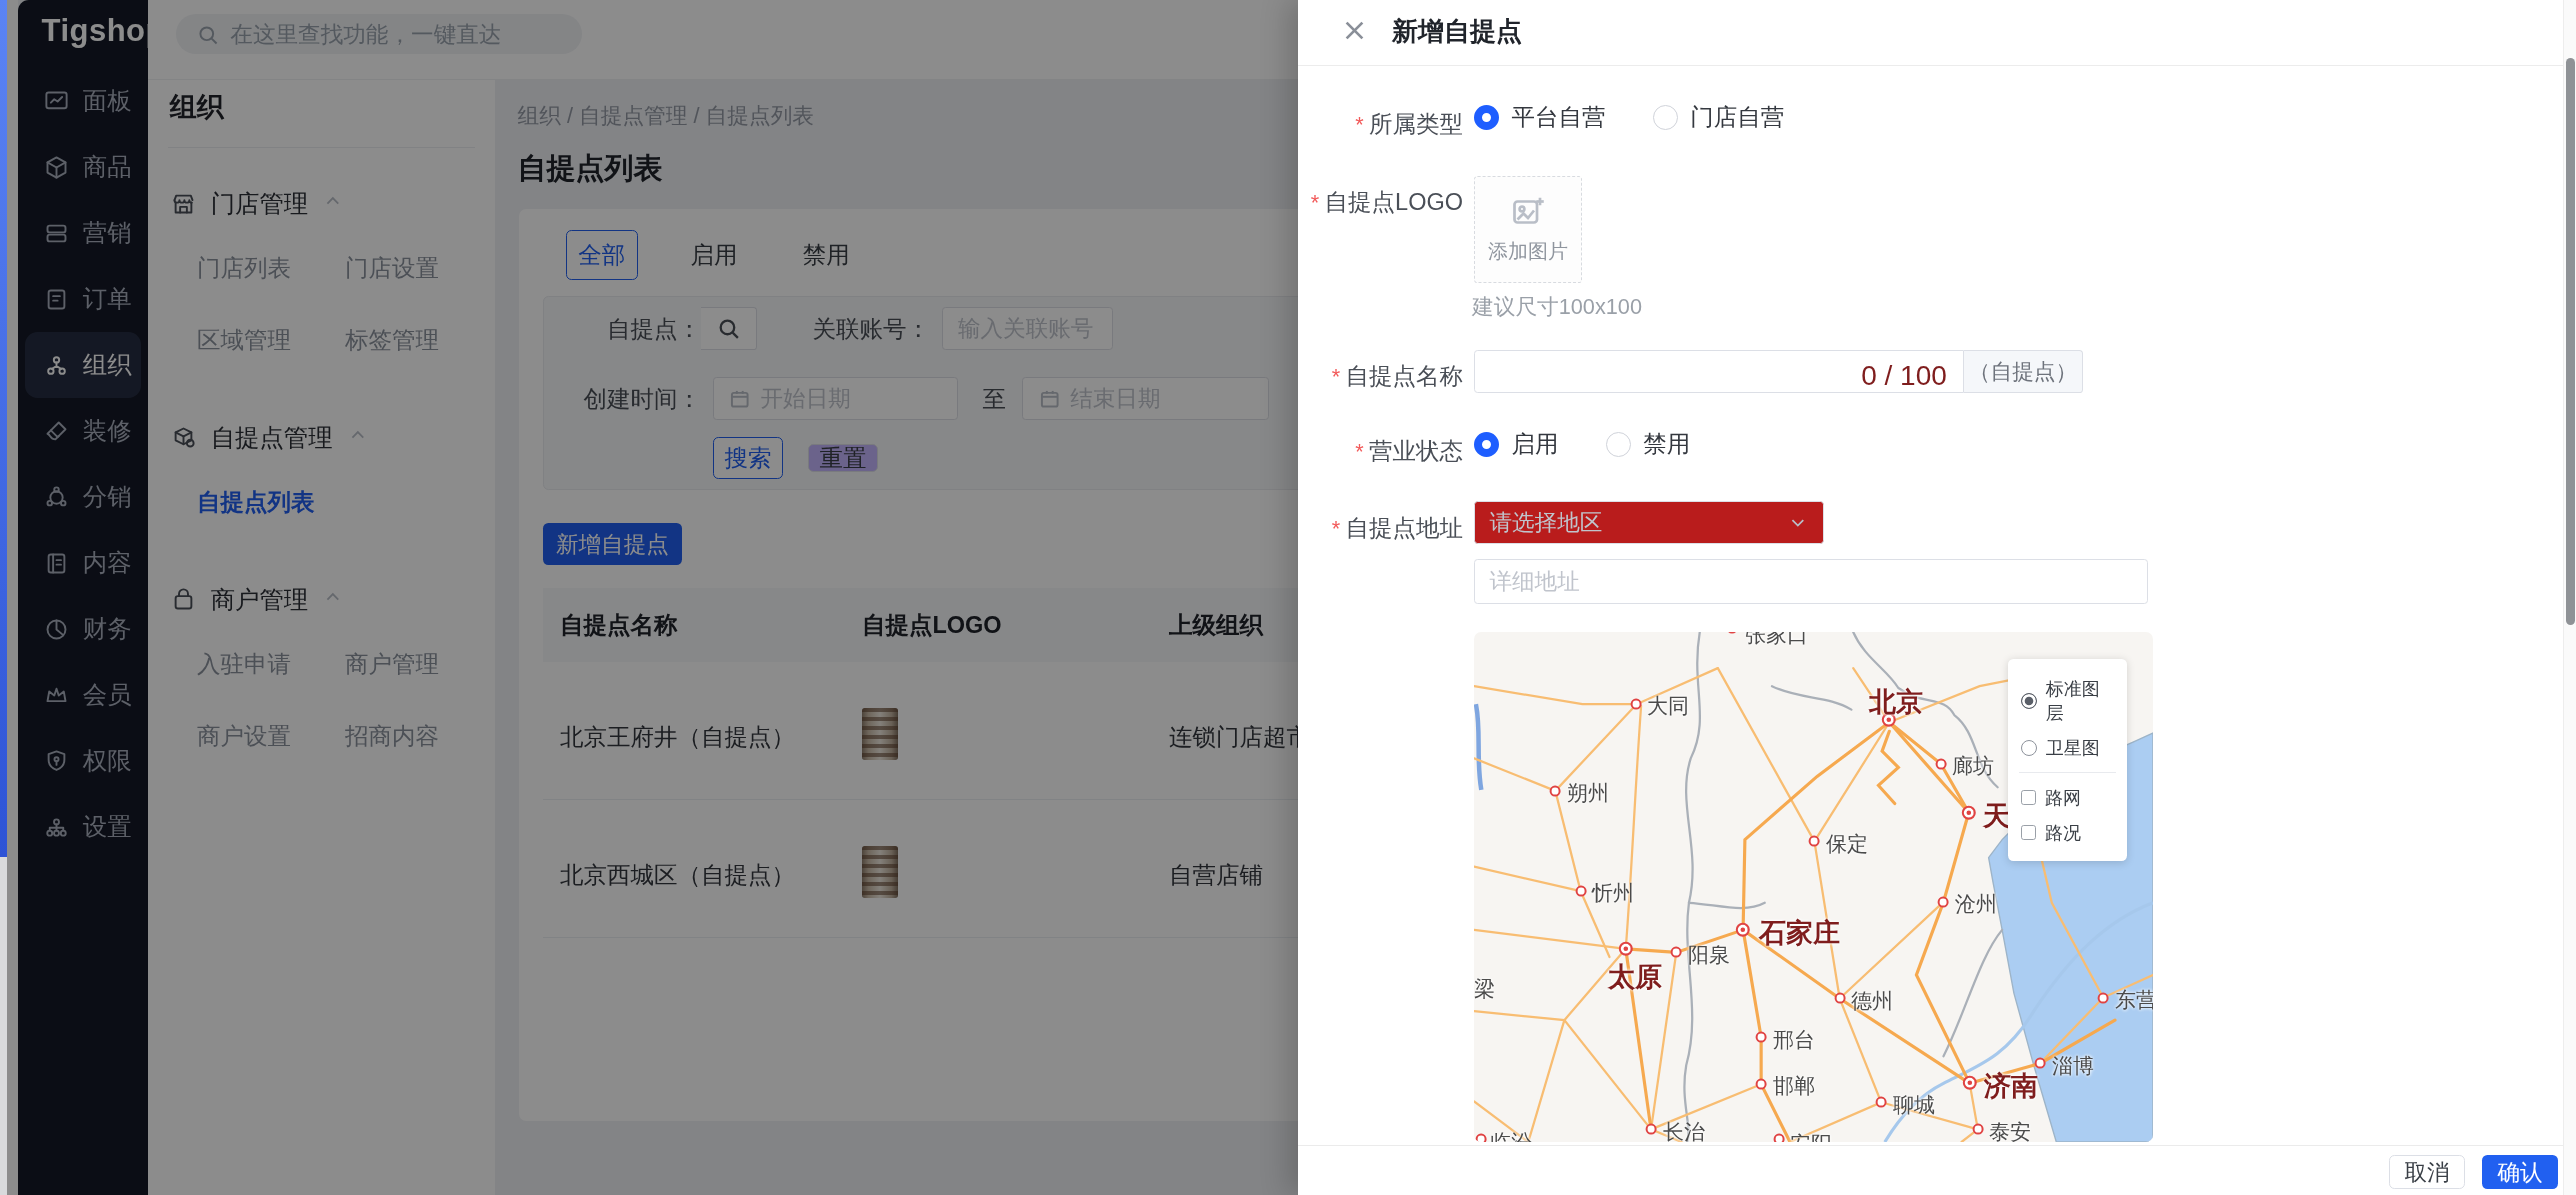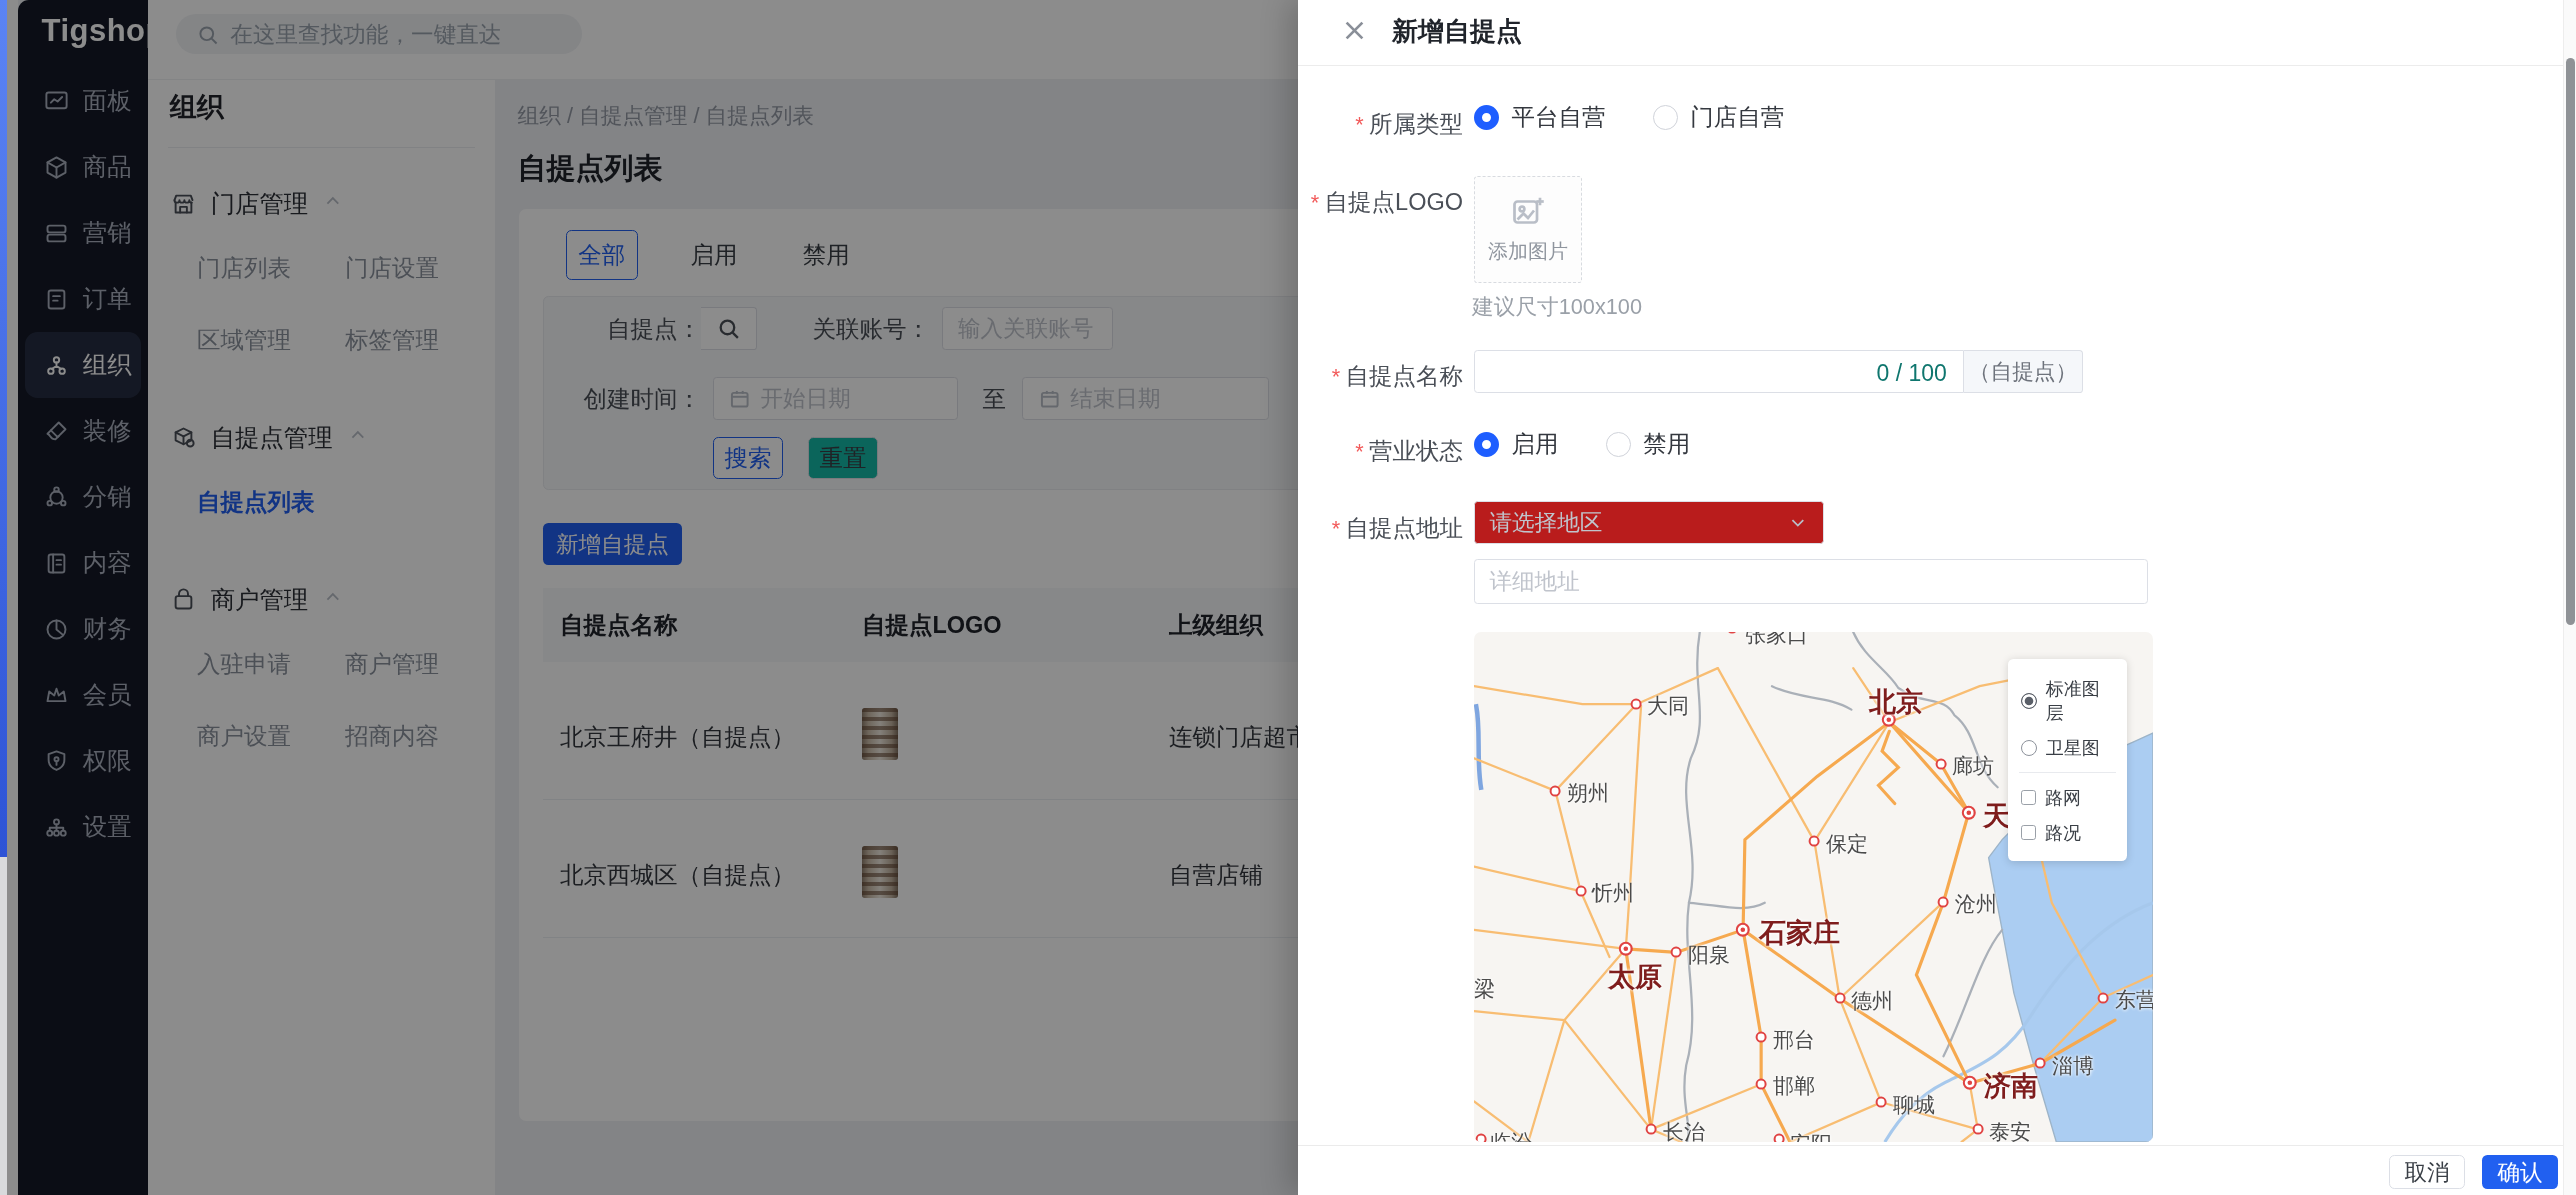--- a/index.html
+++ b/index.html
@@ -63,21 +63,21 @@
   .f-label { font-size:23.5px; color:#4a4f57; }
   .f-input { height:43px; background:#fff; border:0.9px solid #dcdfe6; display:flex; align-items:center;
     padding-left:14.4px; font-size:22.6px; color:#c0c4cc; }
   .f-input svg { width:23.5px; height:23.5px; stroke:#b9bec7; fill:none; stroke-width:2; margin-right:9px; }
   .search-attach { width:56px; height:43px; background:#fff; border:0.9px solid #dcdfe6; border-left:none;
     border-radius:0 3.6px 3.6px 0; display:flex; align-items:center; justify-content:center; cursor:pointer; }
   .search-attach svg { width:25px; height:25px; stroke:#4a4f57; fill:none; stroke-width:2.2; }
   .btn { display:flex; align-items:center; justify-content:center; font-size:23.5px;
     border-radius:5.4px; cursor:pointer; }
   .btn-ghost-accent { width:70px; height:42px; border:0.9px solid #2160f0; color:#2160f0; background:#fff; }
-  .btn-ghost { width:70px; height:42px; border:0.9px solid #dcdfe6; color:#3a3f46; background:#14b8a6; }
+  .btn-ghost { width:70px; height:28px; border:0.9px solid #dcdfe6; color:#3a3f46; background:#c4b5fd; }
   .btn-primary { background:#2160f0; color:#fff; }
 
   .add-btn { position:absolute; left:24.4px; top:314px; width:139px; height:42px; font-size:22.6px; }
 
   .table { position:absolute; left:24.4px; top:379px; width:878px; }
   .thead { display:grid; grid-template-columns:302px 307px 293px; background:#f6f7f9; height:74px; align-items:center; }
   .th { font-size:23.5px; font-weight:bold; color:#20242b; padding-left:17px; }
   .tr { display:grid; grid-template-columns:302px 307px 293px; height:138px; align-items:center;
     border-bottom:0.9px solid #eceef2; }
   .td { font-size:23.5px; color:#34383f; padding-left:17px;margin-top:12px; }
@@ -108,21 +108,21 @@
 
   .upload-box { position:absolute; left:176px; top:176px; width:108px; height:107px;
     border:1.8px dashed #d8dbe0; border-radius:3.6px; background:#fdfdfd; display:flex; flex-direction:column;
     align-items:center; justify-content:center; gap:8px; cursor:pointer; }
   .upload-box svg { width:36px; height:36px; stroke:#b9bec7; fill:none; stroke-width:1.8; }
   .upload-text { font-size:20px; color:#8f959e; }
   .upload-hint { position:absolute; left:174px; top:292px; font-size:21.7px; color:#9aa0a8; }
 
   .name-wrap { position:absolute; left:176px; top:350px; width:609px; height:43px; display:flex; }
   .name-input { flex:1; border:0.9px solid #dcdfe6; border-radius:3.6px 0 0 3.6px; background:#fff; position:relative; }
-  .name-counter { position:absolute; right:16.2px; top:9px; font-size:23px; color:#0f766e; }
+  .name-counter { position:absolute; right:16.2px; top:9px; font-size:28px; color:#7f1d1d; }
   .name-addon { width:119px; border:0.9px solid #dcdfe6; border-left:none; border-radius:0 3.6px 3.6px 0;
     background:#f5f7fa; display:flex; align-items:center; justify-content:center; font-size:21.7px; color:#6e737c; }
 
   .select { position:absolute; left:176px; top:501px; width:350px; height:43px; border:0.9px solid #dcdfe6;
     border-radius:3.6px; background:#b91c1c; display:flex; align-items:center; padding:0 14.4px;
     font-size:22.6px; color:#c0c4cc; cursor:pointer; }
   .select .chevd { margin-left:auto; width:21.7px; height:21.7px; stroke:#b9bec7; fill:none; stroke-width:2; }
   .detail-input { position:absolute; left:176px; top:559px; width:674px; height:45px; border:0.9px solid #dcdfe6;
     border-radius:3.6px; background:#fff; display:flex; align-items:center; padding-left:14.4px;
     font-size:22.6px; color:#c0c4cc; }

